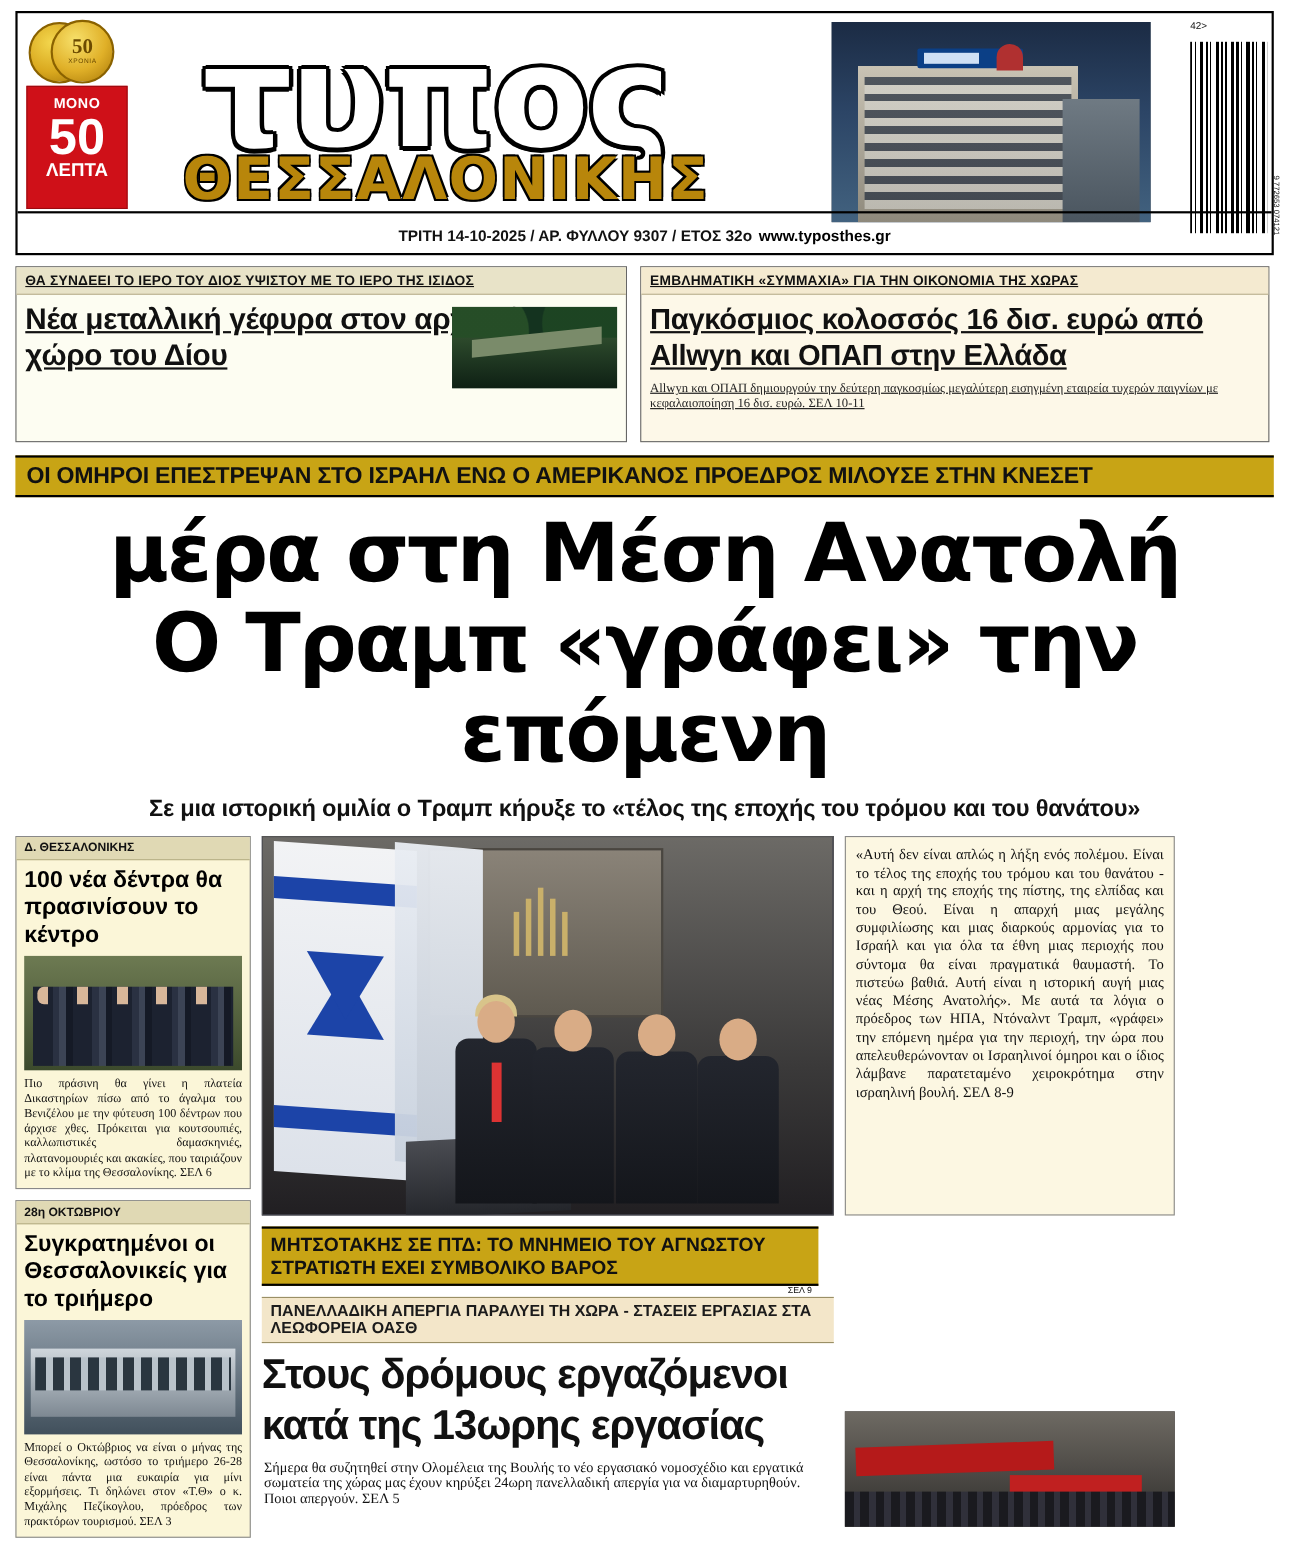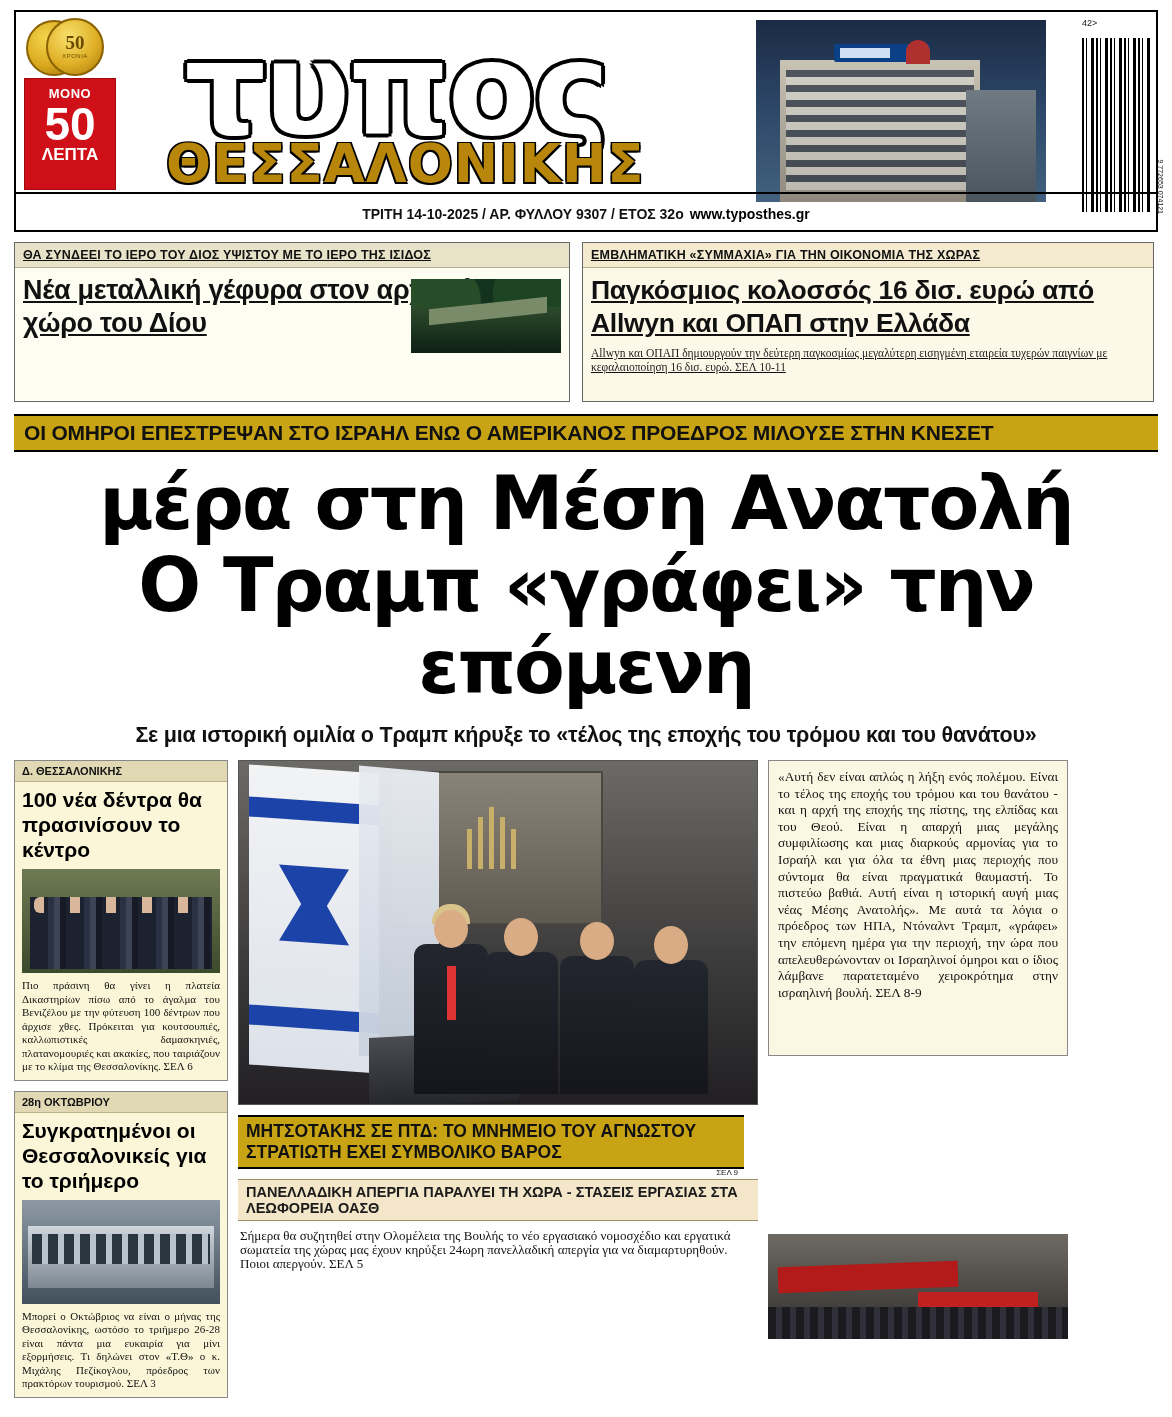--- a/index.html
+++ b/index.html
@@ -96,21 +96,21 @@
   .cphoto .star i.d{transform:rotate(180deg);top:-2px;}
   .cphoto .flag2{position:absolute;left:120px;top:8px;width:80px;height:290px;background:linear-gradient(180deg,#e9edf3,#c9d2de);transform:skewY(5deg);opacity:.95;}
   .cphoto .people{position:absolute;left:175px;bottom:10px;width:330px;height:200px;}
   .cphoto .p{position:absolute;bottom:0;width:74px;height:150px;background:linear-gradient(180deg,#23262e 0%,#14161b 100%);border-radius:12px 12px 0 0;}
   .cphoto .p .head{position:absolute;left:20px;top:-34px;width:34px;height:38px;border-radius:50%;background:#d9ac86;}
   .cphoto .p .hair{position:absolute;left:18px;top:-40px;width:38px;height:20px;border-radius:18px 18px 0 0;background:#d8c48a;}
   .cphoto .p .tie{position:absolute;left:33px;top:22px;width:9px;height:54px;background:#d33;}
   .cphoto .podium{position:absolute;left:130px;bottom:0;width:150px;height:70px;background:linear-gradient(180deg,#4a4c52,#24262b);transform:skewY(-3deg);}
   .cphoto .caption{position:absolute;right:4px;bottom:2px;font-size:8px;color:#ddd;}
 
-  .quote{border:1px solid #888;background:#fcf7e2;box-sizing:border-box;padding:8px 9px;height:296px;}
+  .quote{border:1px solid #888;background:#fcf7e2;box-sizing:border-box;padding:8px 9px;height:345px;}
   .quote p{margin:0;font-family:"Liberation Serif",serif;font-size:13.3px;line-height:16.6px;text-align:justify;hyphens:auto;}
 
   
   .mband{margin:10px 14px 0 0;background:#c8a415;border-top:2px solid #000;border-bottom:2px solid #000;position:relative;}
   .mband .t{font-size:17.5px;font-weight:bold;padding:4px 8px;}
   .mband .sel{position:absolute;right:6px;bottom:-10px;font-size:8px;}
 
   
   .bottom{margin-top:10px;}
   .bkick{background:#f3e6c9;border-top:1px solid #9a8f66;border-bottom:1px solid #9a8f66;font-size:14.5px;font-weight:bold;padding:4px 8px;color:#1b1b1b;}
@@ -254,20 +254,26 @@
         <div class="caption"></div>
       </div>
 
       <div class="mband">
         <div class="t">ΜΗΤΣΟΤΑΚΗΣ ΣΕ ΠΤΔ: ΤΟ ΜΝΗΜΕΙΟ ΤΟΥ ΑΓΝΩΣΤΟΥ ΣΤΡΑΤΙΩΤΗ ΕΧΕΙ ΣΥΜΒΟΛΙΚΟ ΒΑΡΟΣ</div>
         <div class="sel">ΣΕΛ 9</div>
       </div>
 
       <div class="bottom">
         <div class="bkick">ΠΑΝΕΛΛΑΔΙΚΗ ΑΠΕΡΓΙΑ ΠΑΡΑΛΥΕΙ ΤΗ ΧΩΡΑ - ΣΤΑΣΕΙΣ ΕΡΓΑΣΙΑΣ ΣΤΑ ΛΕΩΦΟΡΕΙΑ ΟΑΣΘ</div>
+        <div class="brow">
+          <div class="bhead">
+            <div>Στους δρόμους εργαζόμενοι</div>
+            <div>κατά της 13ωρης εργασίας</div>
+          </div>
+        </div>
         <div class="bfoot">Σήμερα θα συζητηθεί στην Ολομέλεια της Βουλής το νέο εργασιακό νομοσχέδιο και εργατικά σωματεία της χώρας μας έχουν κηρύξει 24ωρη πανελλαδική απεργία για να διαμαρτυρηθούν. Ποιοι απεργούν. ΣΕΛ 5</div>
       </div>
     </div>
 
     <div class="colR">
       <div class="quote">
         <p>«Αυτή δεν είναι απλώς η λήξη ενός πολέμου. Είναι το τέλος της εποχής του τρόμου και του θανάτου - και η αρχή της εποχής της πίστης, της ελπίδας και του Θεού. Είναι η απαρχή μιας μεγάλης συμφιλίωσης και μιας διαρκούς αρμονίας για το Ισραήλ και για όλα τα έθνη μιας περιοχής που σύντομα θα είναι πραγματικά θαυμαστή. Το πιστεύω βαθιά. Αυτή είναι η ιστορική αυγή μιας νέας Μέσης Ανατολής». Με αυτά τα λόγια ο πρόεδρος των ΗΠΑ, Ντόναλντ Τραμπ, «γράφει» την επόμενη ημέρα για την περιοχή, την ώρα που απελευθερώνονταν οι Ισραηλινοί όμηροι και ο ίδιος λάμβανε παρατεταμένο χειροκρότημα στην ισραηλινή βουλή. ΣΕΛ 8-9</p>
       </div>
       <div class="bphoto" style="margin-top:178px;width:300px;">
         <div class="street"></div>

